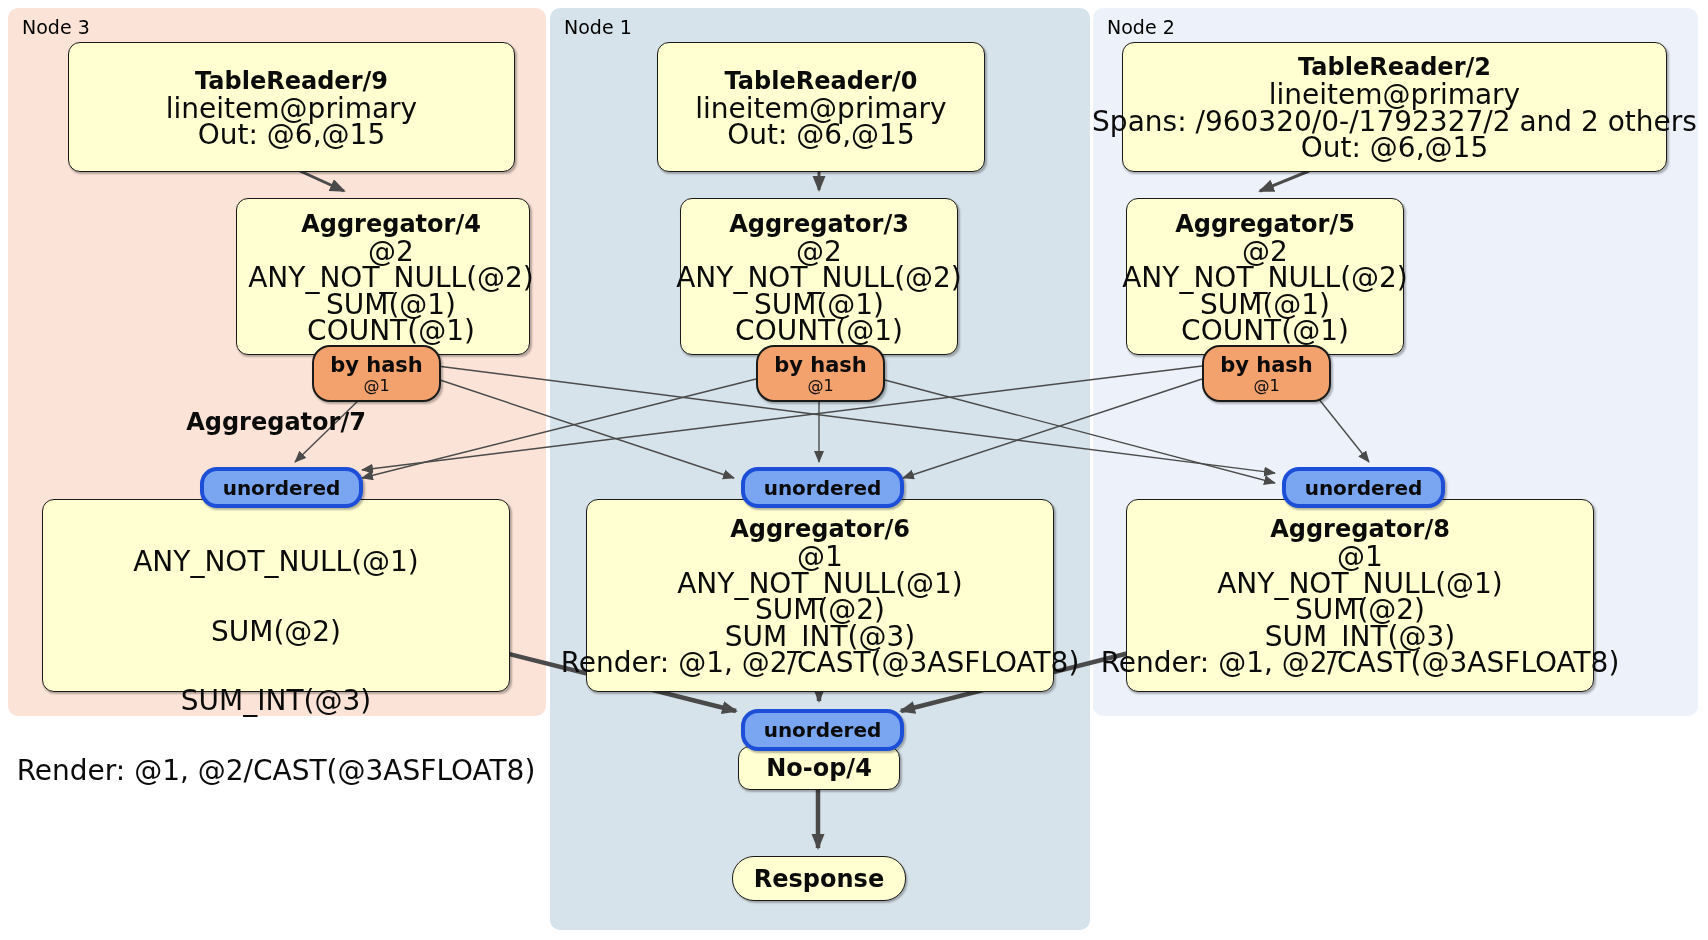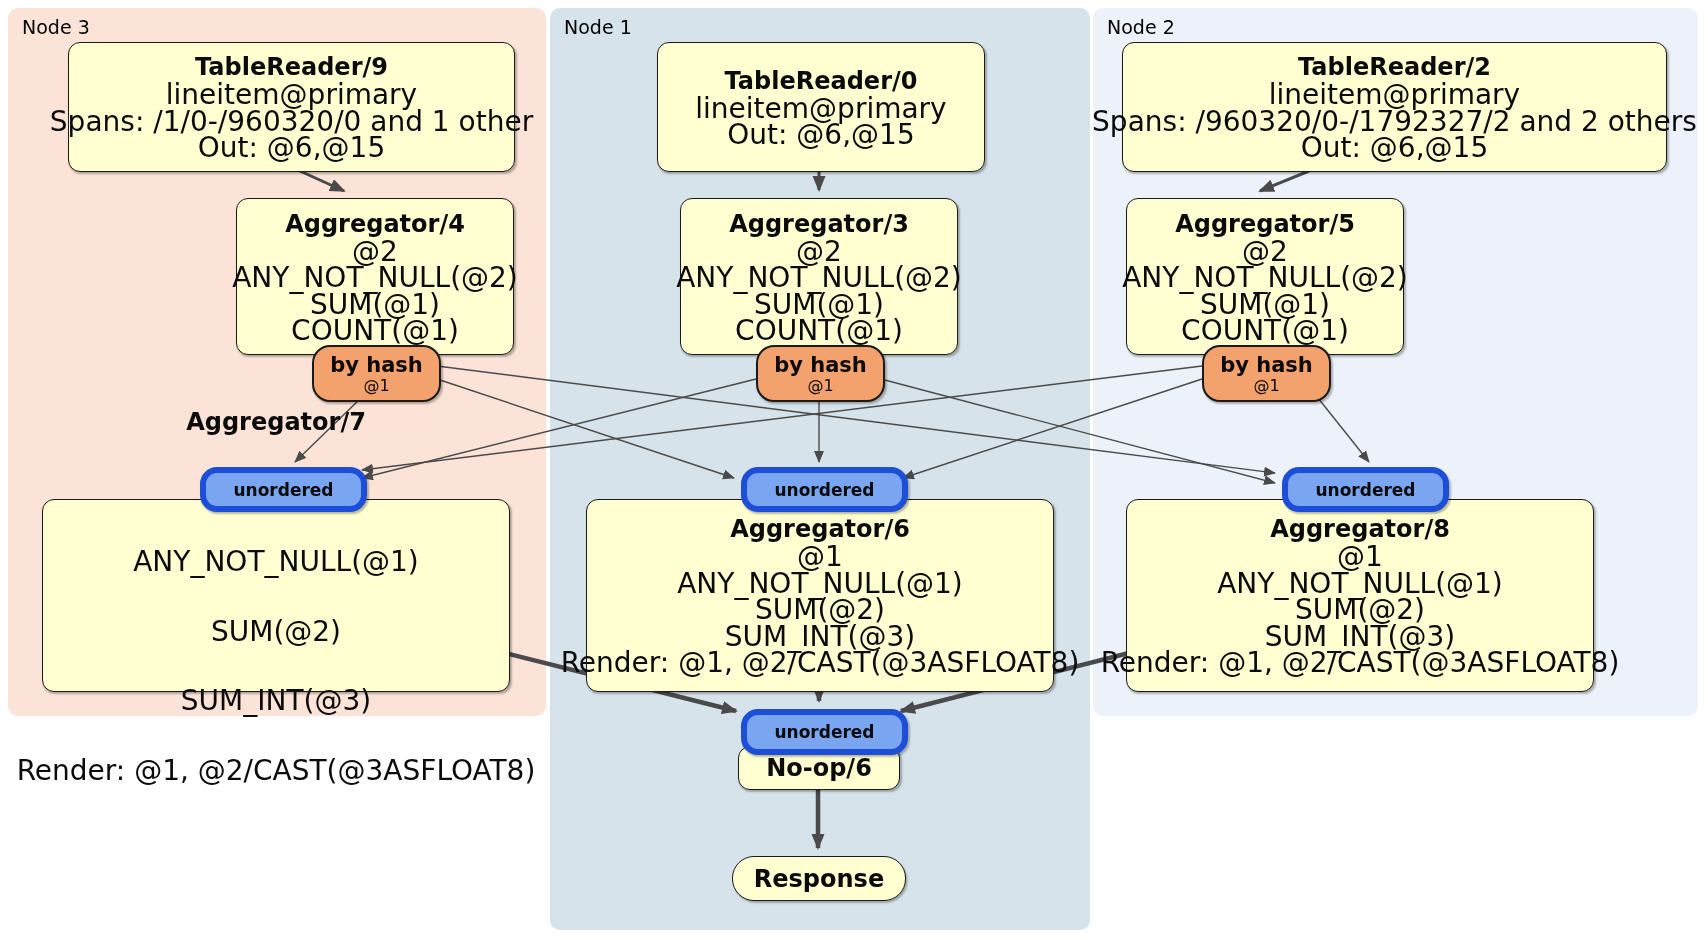--- a/index.html
+++ b/index.html
@@ -18,23 +18,23 @@
   .ptitle{font-weight:bold;font-size:24px;line-height:30px;white-space:nowrap;}
   .pline{font-size:28px;line-height:26.5px;white-space:nowrap;}
   .router{
     position:absolute;z-index:3;background:#f3a26e;border:2px solid #1a1a1a;border-radius:18px;
     display:flex;flex-direction:column;justify-content:center;align-items:center;
     box-shadow:1.5px 2px 2px rgba(0,0,0,0.28);
   }
   .rlabel{font-weight:bold;font-size:21px;line-height:24px;white-space:nowrap;}
   .rsub{font-size:16px;line-height:18px;white-space:nowrap;}
   .sync{
-    position:absolute;z-index:3;background:#79a5f1;border:6px solid #1d4ed8;border-radius:17px;
+    position:absolute;z-index:3;background:#79a5f1;border:4px solid #1d4ed8;border-radius:17px;
     display:flex;justify-content:center;align-items:center;
-    font-weight:bold;font-size:17px;white-space:nowrap;
+    font-weight:bold;font-size:20px;white-space:nowrap;
     box-shadow:1.5px 2px 2px rgba(0,0,0,0.28);
   }
   .bigtitle{font-weight:bold;font-size:24px;white-space:nowrap;}
 </style>
 </head>
 <body>
 
 <div class="canvas">
 
   <div class="region" style="left:8px;top:8px;width:538px;height:708px;background:#fbe3d7;">
@@ -74,24 +74,23 @@
     <line x1="505" y1="653" x2="736" y2="711" stroke="#4a4a4a" stroke-width="4.5" marker-end="url(#arrB)"></line>
     <line x1="819" y1="690" x2="819" y2="701" stroke="#4a4a4a" stroke-width="4.5" marker-end="url(#arrB)"></line>
     <line x1="1129" y1="653" x2="901" y2="711" stroke="#4a4a4a" stroke-width="4.5" marker-end="url(#arrB)"></line>
 
     <line x1="818" y1="789" x2="818" y2="848" stroke="#4a4a4a" stroke-width="4.5" marker-end="url(#arrB)"></line>
   </svg>
 
   <div class="pbox" style="left:68px;top:42px;width:445px;height:128px;">
     <div class="ptitle">TableReader/9</div>
     <div class="pline">lineitem@primary</div>
-    <div class="pline">Spans: /1/0-/960320/0 and 1 other</div>
     <div class="pline">Out: @6,@15</div>
   </div>
-  <div class="pbox" style="left:236px;top:198px;width:276px;height:155px;">
+  <div class="pbox" style="left:236px;top:198px;width:276px;height:155px;padding-left:16px;">
     <div class="ptitle">Aggregator/4</div>
     <div class="pline">@2</div>
     <div class="pline">ANY_NOT_NULL(@2)</div>
     <div class="pline">SUM(@1)</div>
     <div class="pline">COUNT(@1)</div>
   </div>
   <div class="router" style="left:312px;top:345px;width:125px;height:53px;">
     <div class="rlabel">by hash</div>
     <div class="rsub">@1</div>
   </div>
@@ -131,21 +130,21 @@
     <div class="pline">@1</div>
     <div class="pline">ANY_NOT_NULL(@1)</div>
     <div class="pline">SUM(@2)</div>
     <div class="pline">SUM_INT(@3)</div>
     <div class="pline">Render: @1, @2/CAST(@3ASFLOAT8)</div>
   </div>
   <div class="sync" style="left:741px;top:709px;width:155px;height:34px;">
     <span>unordered</span>
   </div>
   <div class="pbox" style="left:738px;top:746px;width:160px;height:42px;">
-    <div class="bigtitle">No-op/6</div>
+    <div class="bigtitle">No-op/4</div>
   </div>
   <div class="pbox" style="left:732px;top:856px;width:172px;height:43px;border-radius:22px;">
     <div class="bigtitle">Response</div>
   </div>
 
   <div class="pbox" style="left:1122px;top:42px;width:543px;height:128px;">
     <div class="ptitle">TableReader/2</div>
     <div class="pline">lineitem@primary</div>
     <div class="pline">Spans: /960320/0-/1792327/2 and 2 others</div>
     <div class="pline">Out: @6,@15</div>

